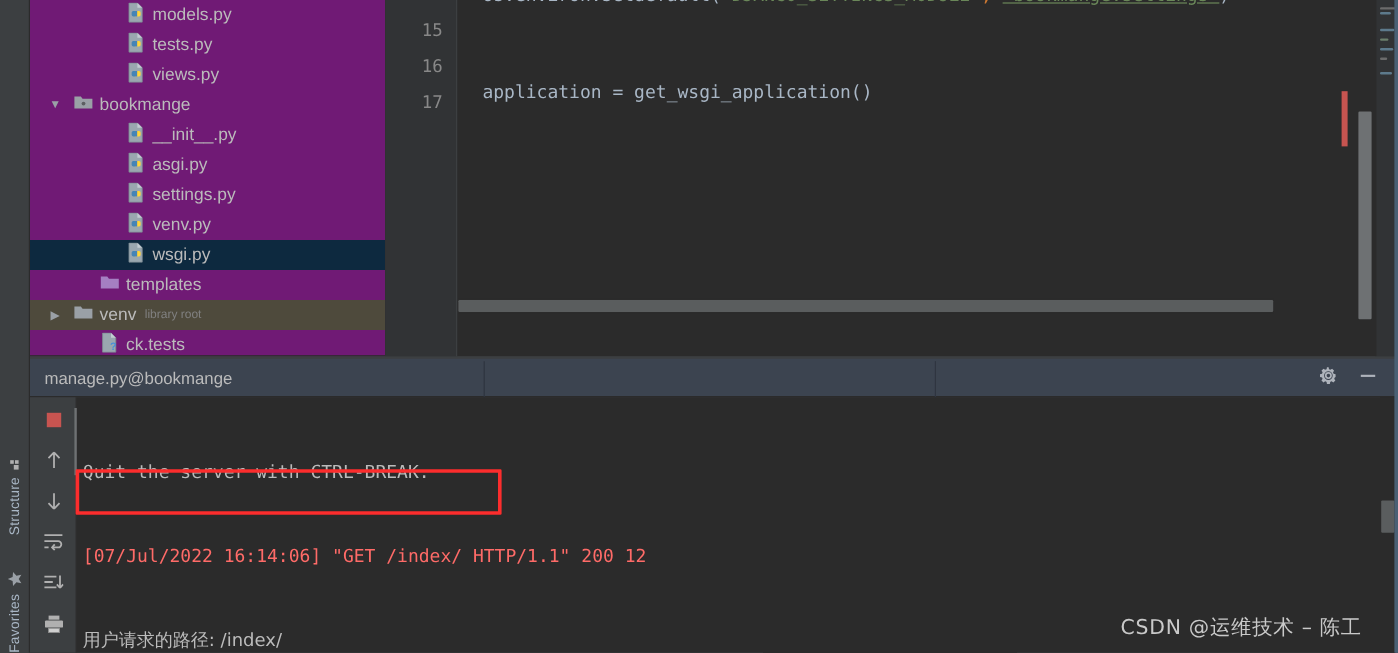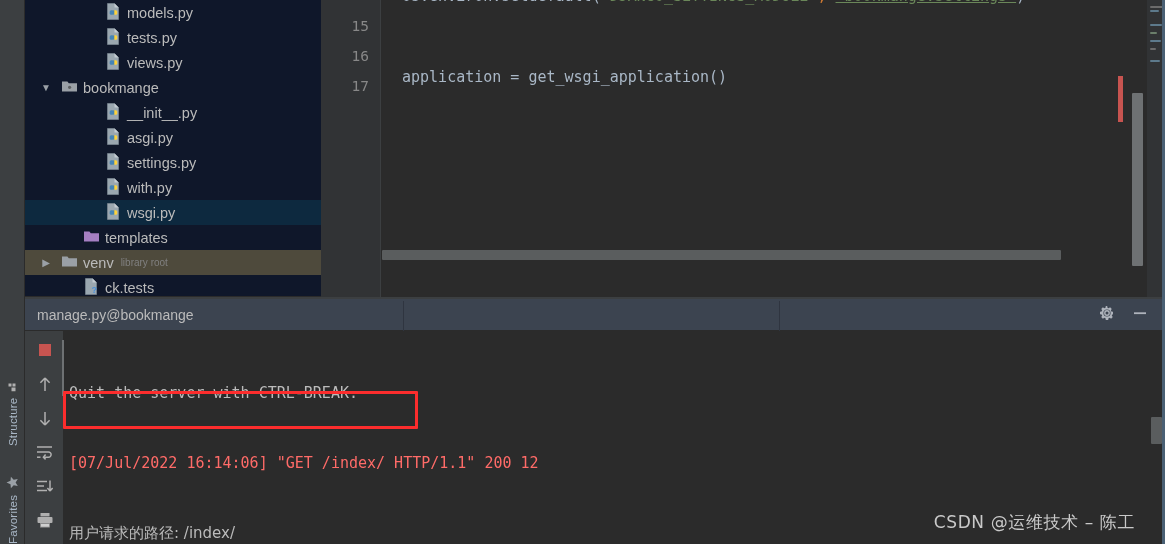--- a/index.html
+++ b/index.html
@@ -24,21 +24,21 @@
     display:flex; align-items:center; justify-content:flex-start;
     white-space:nowrap; letter-spacing:.2px;
   }
   .vtab-structure { top:360px; height:86px; }
   .vtab-favorites { top:462px; height:82px; }
   .vtab .vicon { display:block; margin-top:6px; transform:rotate(90deg); }
 
   
   .tree-panel {
     position:absolute; left:25px; top:0; width:296px; height:297px;
-    background:#0f172a; overflow:hidden;
+    background:#701a75; overflow:hidden;
   }
   .tree-row {
     position:relative; height:25px; display:flex; align-items:center;
     font-size:14.5px; color:#bbbbbb; white-space:nowrap; padding-left:0;
   }
   .tree-row.selected { background:#0d293f; }
   .tree-row.libroot { background:#4e4a3c; }
   .arrow {
     width:14px; display:inline-block; text-align:center;
     color:#9aa0a6; font-size:10px; flex:0 0 14px;
@@ -269,21 +269,21 @@
           </span>
         </div>
         <div class="tree-row">
           <span style="position:absolute;left:80px;display:flex;align-items:center;">
             <span class="ficon"><svg width="17" height="17" viewBox="0 0 17 17">
                 <path d="M2.5 0.5 H9.5 L13.5 4.5 V16.5 H2.5 Z" fill="#9aa7b0" stroke="#7d8a93" stroke-width="0.7"></path>
                 <path d="M9.5 0.5 V4.5 H13.5 Z" fill="#c3ccd2"></path>
                 <path d="M7.6 7.2 h3.1 a1.5 1.5 0 011.5 1.5 v1.6 a1.5 1.5 0 01-1.5 1.5 h-3.1 z" fill="#ffd43b"></path>
                 <path d="M9.3 11.8 h-3.1 a1.5 1.5 0 01-1.5-1.5 v-1.6 a1.5 1.5 0 011.5-1.5 h3.1 z" fill="#4584b6"></path>
               </svg></span>
-            <span class="label">with.py</span>
+            <span class="label">venv.py</span>
           </span>
         </div>
         <div class="tree-row selected">
           <span style="position:absolute;left:80px;display:flex;align-items:center;">
             <span class="ficon"><svg width="17" height="17" viewBox="0 0 17 17">
                 <path d="M2.5 0.5 H9.5 L13.5 4.5 V16.5 H2.5 Z" fill="#9aa7b0" stroke="#7d8a93" stroke-width="0.7"></path>
                 <path d="M9.5 0.5 V4.5 H13.5 Z" fill="#c3ccd2"></path>
                 <path d="M7.6 7.2 h3.1 a1.5 1.5 0 011.5 1.5 v1.6 a1.5 1.5 0 01-1.5 1.5 h-3.1 z" fill="#ffd43b"></path>
                 <path d="M9.3 11.8 h-3.1 a1.5 1.5 0 01-1.5-1.5 v-1.6 a1.5 1.5 0 011.5-1.5 h3.1 z" fill="#4584b6"></path>
               </svg></span>

